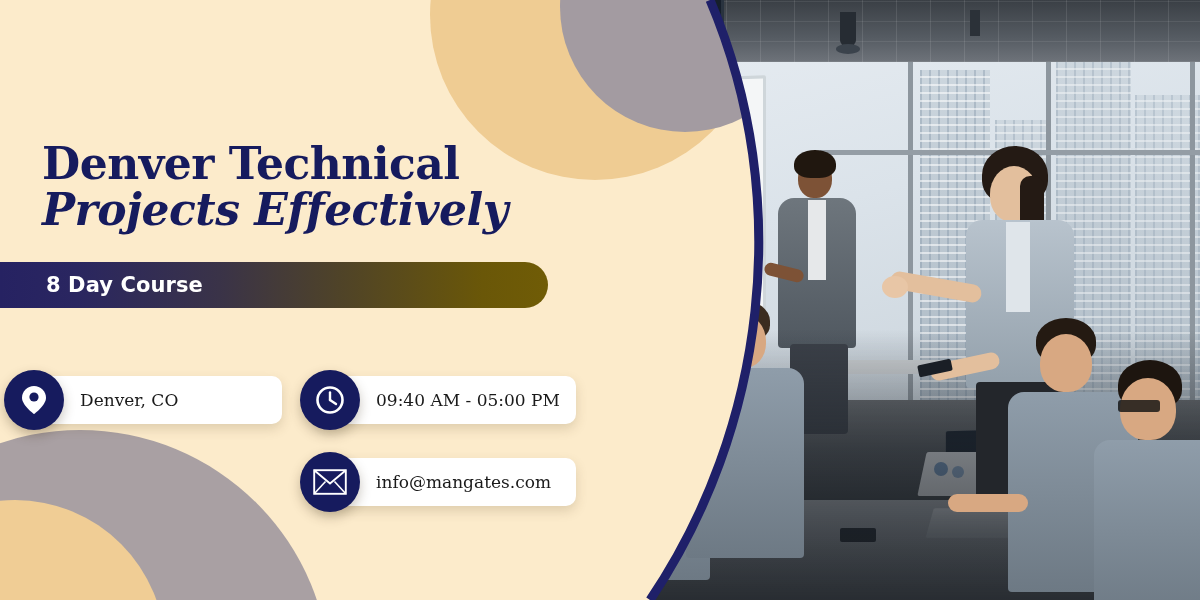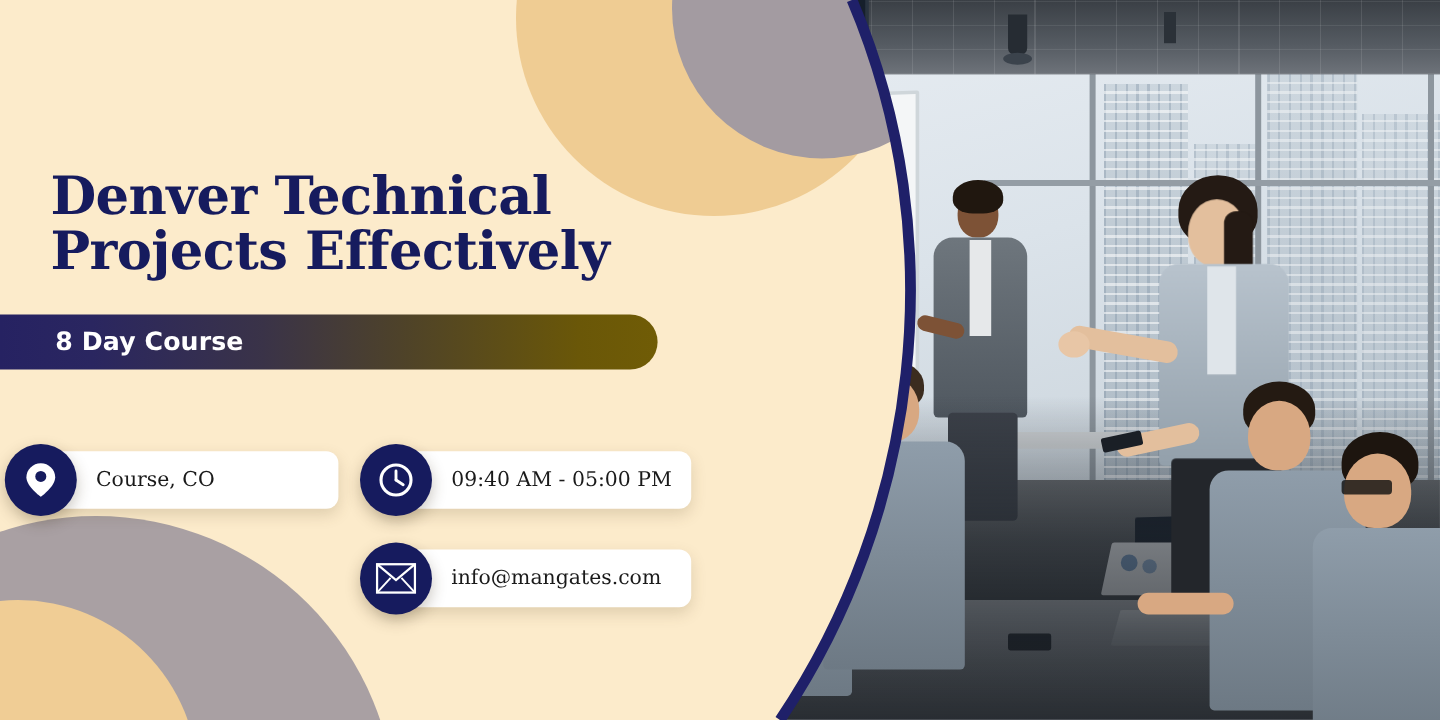--- a/index.html
+++ b/index.html
@@ -115,21 +115,21 @@
       font-size:25px;letter-spacing:-0.5px;color:#D69A2D;line-height:1;
       transform:scaleY(1.25) scaleX(0.92);transform-origin:left center;}
 
   
   .title{
     position:absolute;left:42px;top:112px;width:540px;
     font-family:"DejaVu Serif", serif;font-weight:700;
     font-size:44px;line-height:1.04;color:#161B5E;
     letter-spacing:-0.5px;
   }
-  .title .l2{display:block;}
+  .title .l2{display:block;font-style:italic;}
 
   
   .banner{
     position:absolute;left:0;top:262px;width:548px;height:46px;
     border-radius:0 26px 26px 0;
     background:linear-gradient(90deg,#262262 0%,#2a2660 14%,#3a3348 40%,#4f4328 62%,#6a5708 88%,#705c06 100%);
     display:flex;align-items:center;
   }
   .banner-text{
     color:#ffffff;font-family:"DejaVu Sans", sans-serif;font-weight:700;
@@ -329,21 +329,21 @@
     <span class="banner-text">8 Day Course</span>
   </div>
 
   <div class="pill p-loc">
     <div class="pill-icon">
       <svg width="26" height="30" viewBox="0 0 26 30">
         <path d="M13 1 C6.4 1 1 6.3 1 12.7 C1 20.4 13 29 13 29 C13 29 25 20.4 25 12.7 C25 6.3 19.6 1 13 1 Z" fill="#ffffff"></path>
         <circle cx="13" cy="12" r="4.6" fill="#161B5E"></circle>
       </svg>
     </div>
-    <span class="pill-text">Course, CO</span>
+    <span class="pill-text">Denver, CO</span>
   </div>
 
   <div class="pill p-time">
     <div class="pill-icon">
       <svg width="30" height="30" viewBox="0 0 30 30">
         <circle cx="15" cy="15" r="12.5" fill="none" stroke="#ffffff" stroke-width="2.6"></circle>
         <line x1="15" y1="15" x2="15" y2="7.5" stroke="#ffffff" stroke-width="2.4" stroke-linecap="round"></line>
         <line x1="15" y1="15" x2="21" y2="19" stroke="#ffffff" stroke-width="2.4" stroke-linecap="round"></line>
       </svg>
     </div>

